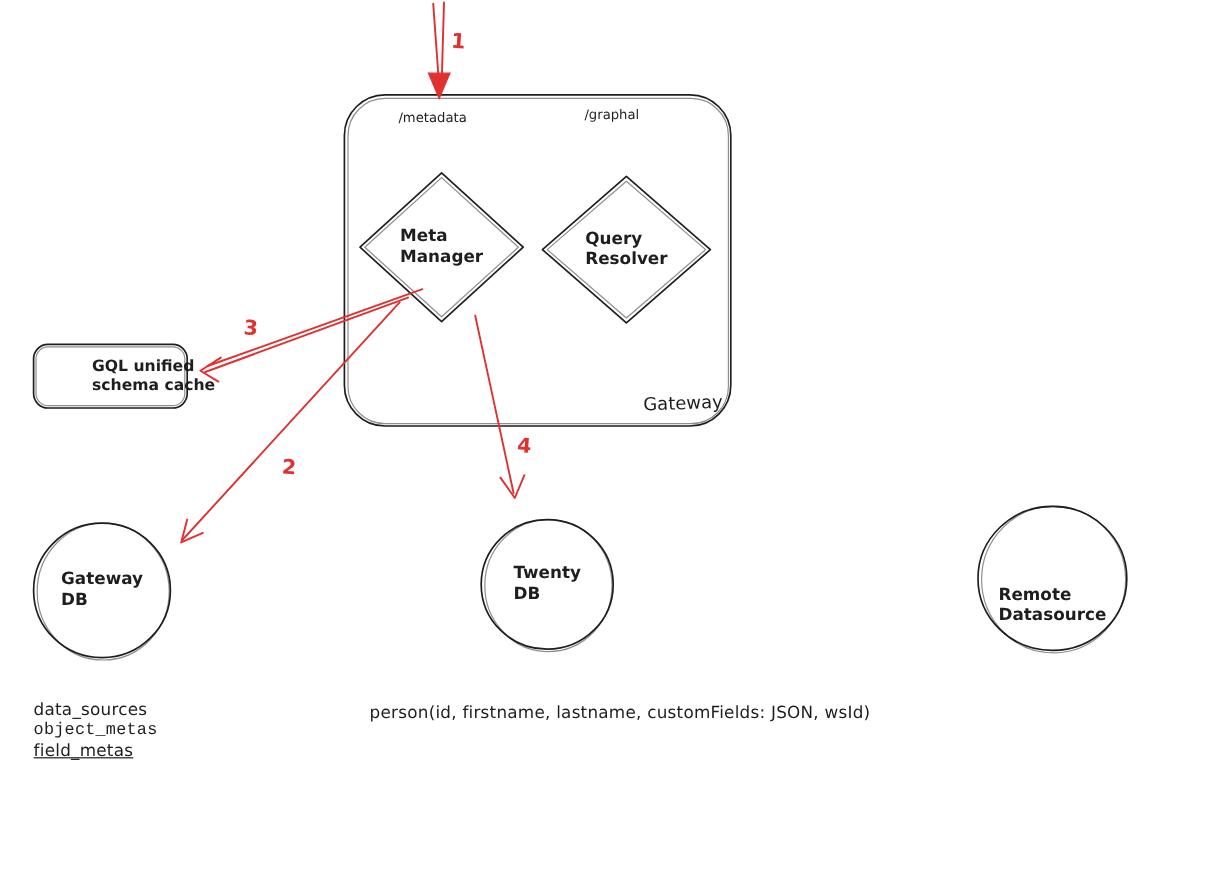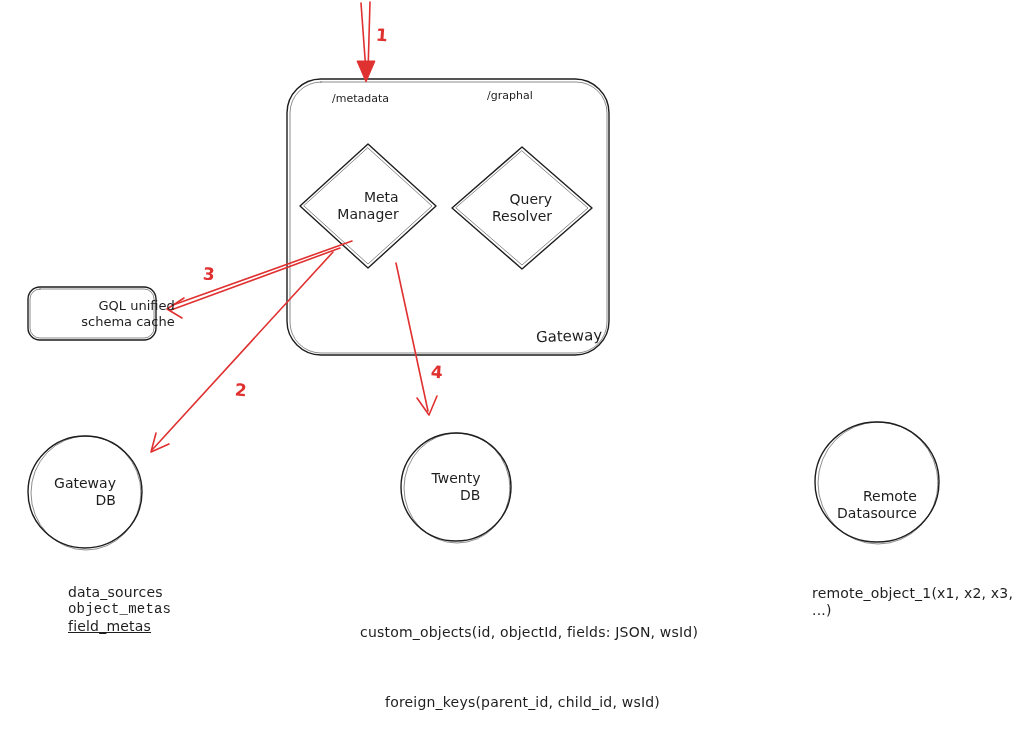--- a/index.html
+++ b/index.html
@@ -28,33 +28,34 @@
   .echo { opacity: .5; stroke-width: 1; }
   .label {
     position: absolute;
     white-space: pre-line;
     font-size: 14px;
     line-height: 17px;
     color: var(--ink);
   }
   .centered {
     transform: translate(-50%, -50%);
-    text-align: right;
+    text-align: left;
+    font-weight: bold;
   }
   .endpoint { font-size: 11px; }
   .gateway-tag { font-size: 15px; transform: rotate(-2deg); }
   .cache-text { font-size: 13px; line-height: 16px; }
   .num {
     position: absolute;
     color: var(--red);
     font-size: 17px;
     font-weight: bold;
     transform: rotate(4deg);
   }
-  .mono-ish { letter-spacing: .2px; margin-left: 40px; }
+  .mono-ish { letter-spacing: .2px; }
 </style>
 </head>
 <body>
 
 <div class="canvas">
 
   <svg class="layer" viewBox="0 0 1024 730">
 
     <rect class="ink" x="287" y="79" width="322" height="276" rx="34"></rect>
     <rect class="ink echo" x="290" y="82" width="317" height="271" rx="31"></rect>
@@ -115,23 +116,21 @@
 DB</div>
   <div class="label centered" style="left:456px; top:487px;">Twenty
 DB</div>
   <div class="label centered" style="left:877px; top:505px;">Remote
 Datasource</div>
 
   <div class="label mono-ish" style="left:28px; top:584px;">data_sources</div>
   <div class="label mono-ish" style="left:28px; top:601px;font-family:Liberation Mono, monospace;">object_metas</div>
   <div class="label mono-ish" style="left:28px; top:618px;text-decoration:underline;">field_metas</div>
 
-  <div class="label mono-ish" style="left:320px; top:624px;">custom_objects(id, objectId, fields: JSON, wsId)</div>
-  <div class="label mono-ish" style="left:345px; top:694px;">foreign_keys(parent_id, child_id, wsId)</div>
+  <div class="label mono-ish" style="left:308px; top:586px;">person(id, firstname, lastname, customFields: JSON, wsId)</div>
 
-  <div class="label mono-ish" style="left:772px; top:585px;">remote_object_1(x1, x2, x3, ...)</div>
 
   <div class="num" style="left:376px; top:25px;">1</div>
   <div class="num" style="left:235px; top:380px;">2</div>
   <div class="num" style="left:203px; top:264px;">3</div>
   <div class="num" style="left:431px; top:362px;">4</div>
 
 </div>
 
 </body></html>

